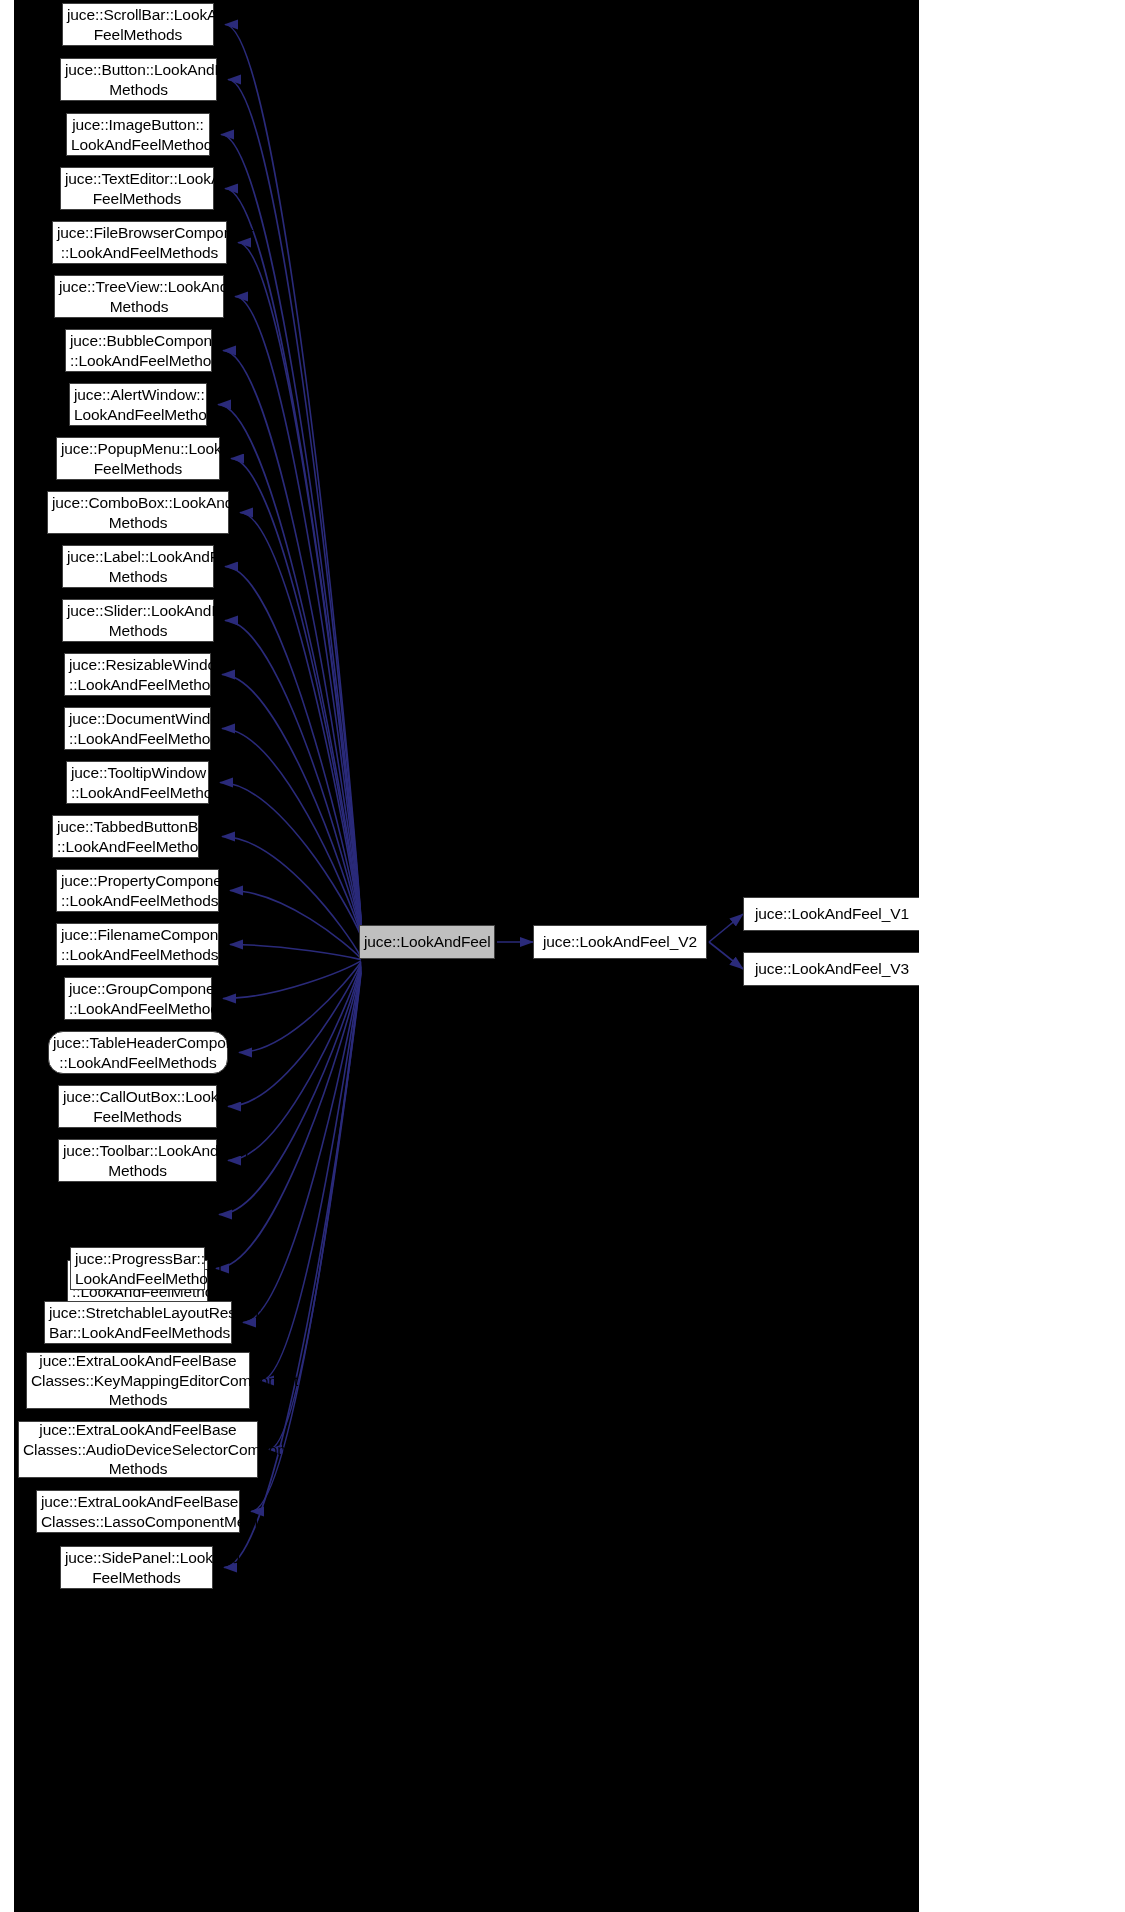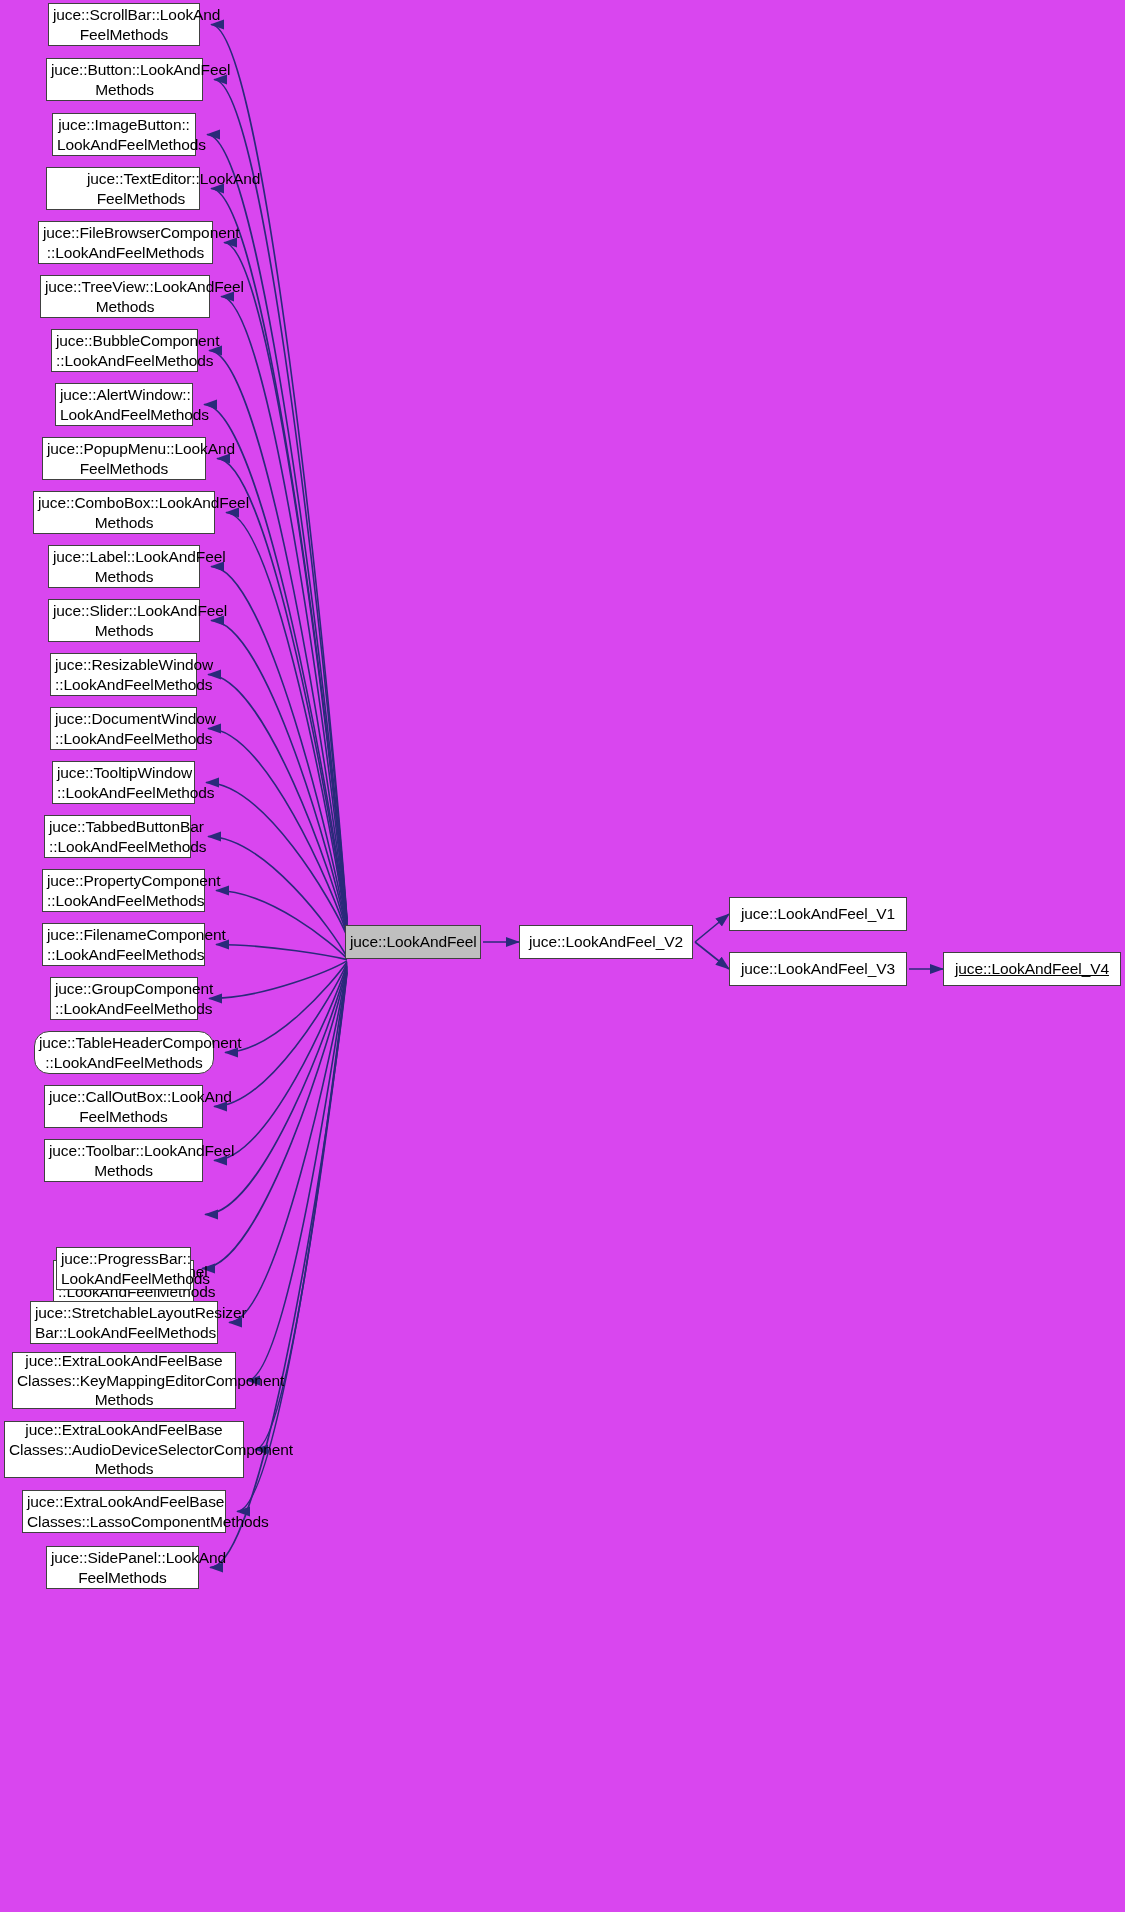--- a/index.html
+++ b/index.html
@@ -6,24 +6,25 @@
   html, body {
     margin: 0;
     padding: 0;
     background: #ffffff;
   }
   body {
     font-family: "Liberation Sans", sans-serif;
   }
   #graph-root {
     position: relative;
-    width: 1125px;
+    width: 905px;
     height: 1912px;
-    background: #d946ef;
+    background: #000000;
     overflow: hidden;
+    margin-left: 14px;
   }
   #edge-layer {
     position: absolute;
     left: 0;
     top: 0;
     width: 1125px;
     height: 1912px;
     pointer-events: none;
   }
   .node {
@@ -104,21 +105,21 @@
       </g>
   </svg>
 
   <div id="node-layer">
       <div class="node" style="left: 48px; top: 3px; width: 152px; height: 43px;"><span class="node-label">juce::ScrollBar::LookAnd
 FeelMethods</span></div>
       <div class="node" style="left: 46px; top: 58px; width: 157px; height: 43px;"><span class="node-label">juce::Button::LookAndFeel
 Methods</span></div>
       <div class="node" style="left: 52px; top: 113px; width: 144px; height: 43px;"><span class="node-label">juce::ImageButton::
 LookAndFeelMethods</span></div>
-      <div class="node" style="left: 46px; top: 167px; width: 154px; height: 43px; padding-left: 36px;"><span class="node-label">juce::TextEditor::LookAnd
+      <div class="node" style="left: 46px; top: 167px; width: 154px; height: 43px;"><span class="node-label">juce::TextEditor::LookAnd
 FeelMethods</span></div>
       <div class="node" style="left: 38px; top: 221px; width: 175px; height: 43px;"><span class="node-label">juce::FileBrowserComponent
 ::LookAndFeelMethods</span></div>
       <div class="node" style="left: 40px; top: 275px; width: 170px; height: 43px;"><span class="node-label">juce::TreeView::LookAndFeel
 Methods</span></div>
       <div class="node" style="left: 51px; top: 329px; width: 147px; height: 43px;"><span class="node-label">juce::BubbleComponent
 ::LookAndFeelMethods</span></div>
       <div class="node" style="left: 55px; top: 383px; width: 138px; height: 43px;"><span class="node-label">juce::AlertWindow::
 LookAndFeelMethods</span></div>
       <div class="node" style="left: 42px; top: 437px; width: 164px; height: 43px;"><span class="node-label">juce::PopupMenu::LookAnd
@@ -128,21 +129,21 @@
       <div class="node" style="left: 48px; top: 545px; width: 152px; height: 43px;"><span class="node-label">juce::Label::LookAndFeel
 Methods</span></div>
       <div class="node" style="left: 48px; top: 599px; width: 152px; height: 43px;"><span class="node-label">juce::Slider::LookAndFeel
 Methods</span></div>
       <div class="node" style="left: 50px; top: 653px; width: 147px; height: 43px; align-items: flex-end;"><span class="node-label">juce::ResizableWindow
 ::LookAndFeelMethods</span></div>
       <div class="node" style="left: 50px; top: 707px; width: 147px; height: 43px;"><span class="node-label">juce::DocumentWindow
 ::LookAndFeelMethods</span></div>
       <div class="node" style="left: 52px; top: 761px; width: 143px; height: 43px;"><span class="node-label">juce::TooltipWindow
 ::LookAndFeelMethods</span></div>
-      <div class="node" style="left: 44px; top: 815px; width: 147px; height: 43px;"><span class="node-label">juce::TabbedButtonBar
+      <div class="node" style="left: 38px; top: 815px; width: 147px; height: 43px;"><span class="node-label">juce::TabbedButtonBar
 ::LookAndFeelMethods</span></div>
       <div class="node" style="left: 42px; top: 869px; width: 163px; height: 43px;"><span class="node-label">juce::PropertyComponent
 ::LookAndFeelMethods</span></div>
       <div class="node" style="left: 42px; top: 923px; width: 163px; height: 43px;"><span class="node-label">juce::FilenameComponent
 ::LookAndFeelMethods</span></div>
       <div class="node" style="left: 50px; top: 977px; width: 148px; height: 43px;"><span class="node-label">juce::GroupComponent
 ::LookAndFeelMethods</span></div>
       <div class="node" style="left: 34px; top: 1031px; width: 180px; height: 43px; border-radius: 15px;"><span class="node-label">juce::TableHeaderComponent
 ::LookAndFeelMethods</span></div>
       <div class="node" style="left: 44px; top: 1085px; width: 159px; height: 43px; align-items: center;"><span class="node-label">juce::CallOutBox::LookAnd

